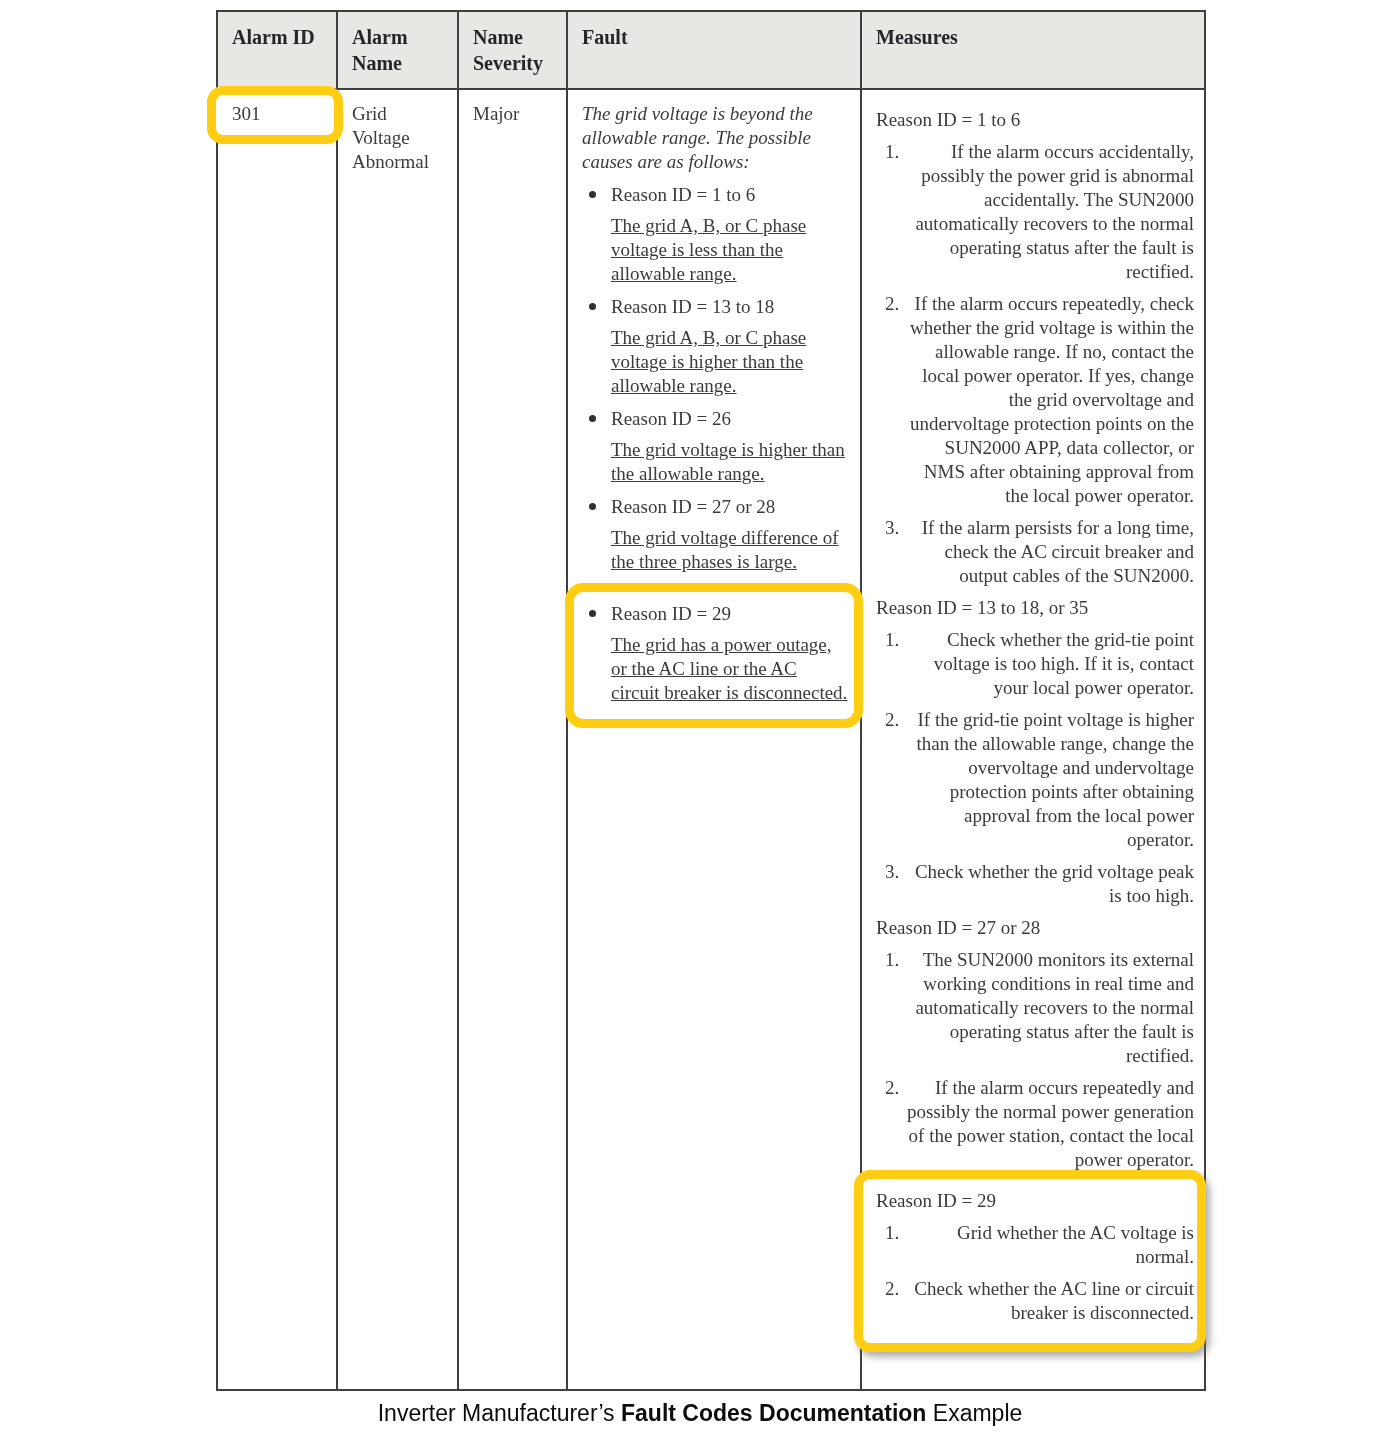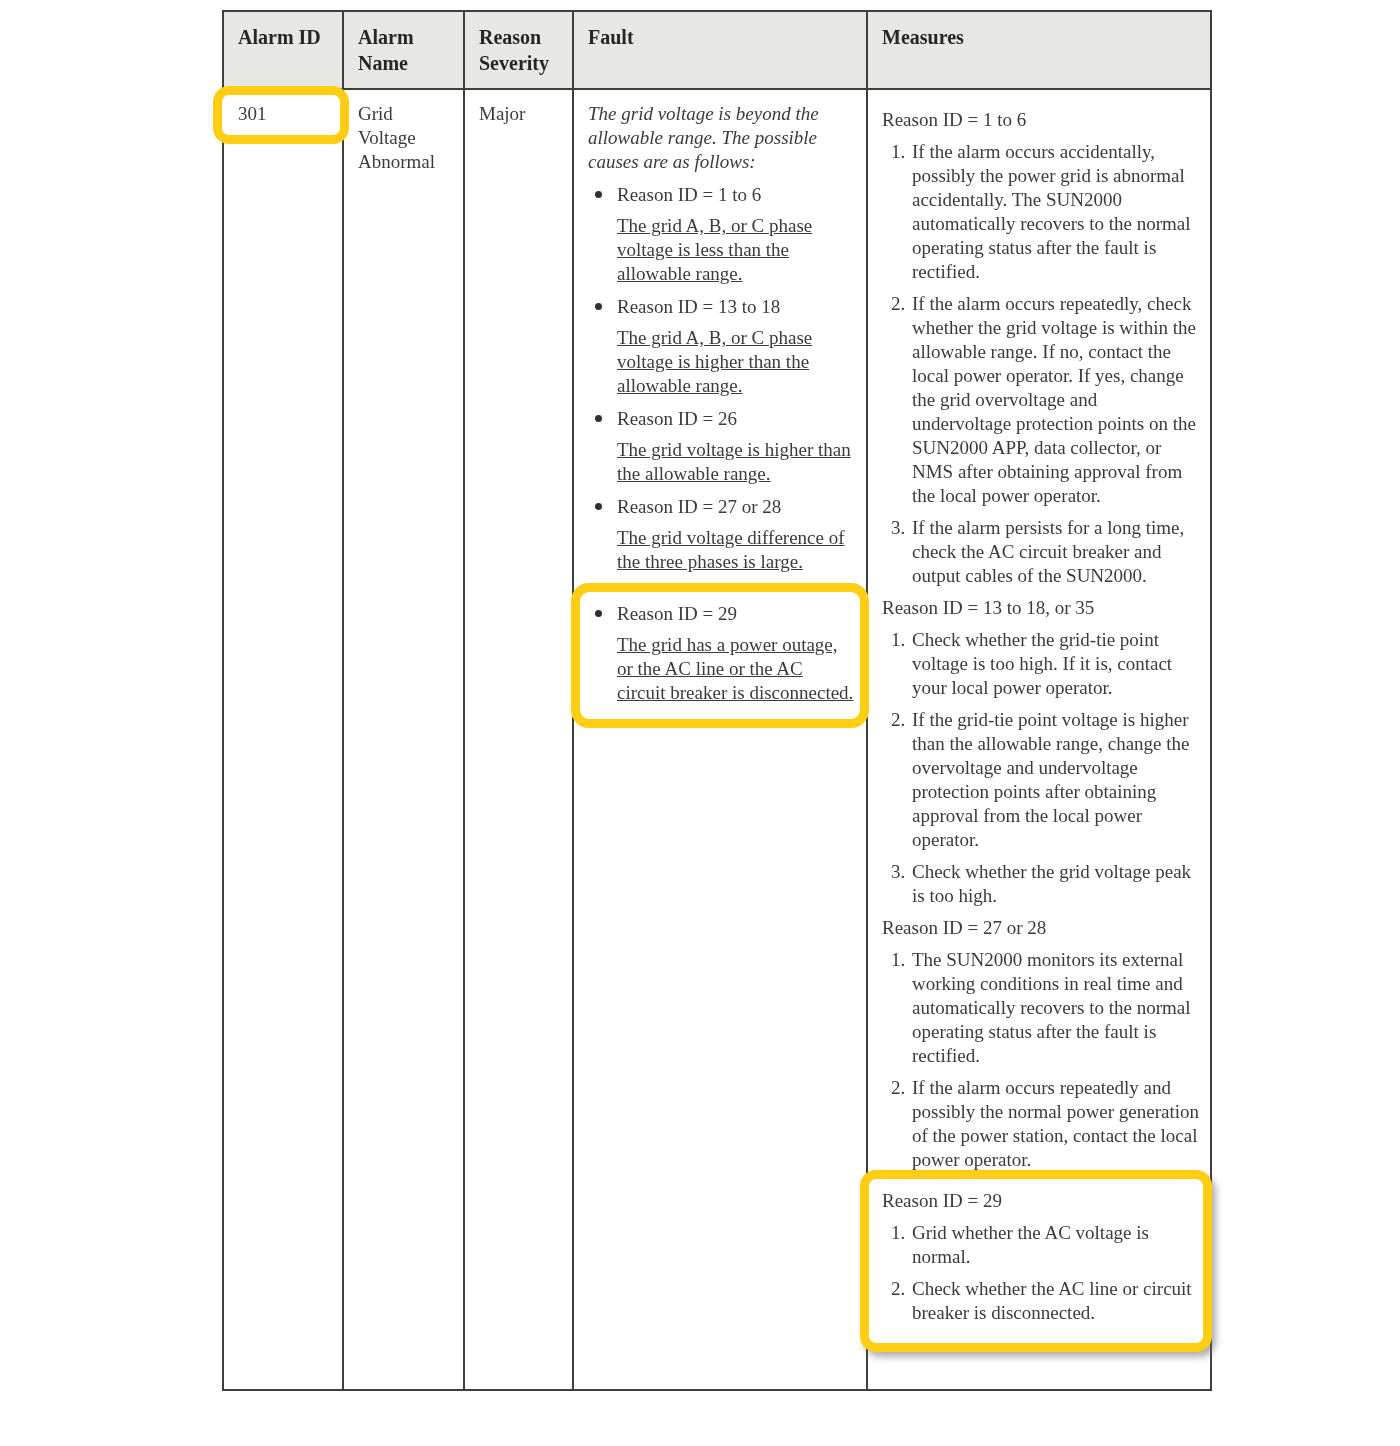--- a/index.html
+++ b/index.html
@@ -15,21 +15,21 @@
     width: 1400px;
     height: 1446px;
     background: #ffffff;
     font-family: "Liberation Serif", "DejaVu Serif", serif;
     color: var(--body-text);
     overflow: hidden;
   }
 
   table.fault-table {
     position: absolute;
-    left: 222px;
+    left: 216px;
     top: 10px;
     width: 988px;
     border-collapse: collapse;
     table-layout: fixed;
     border: 2px solid var(--table-border);
   }
   .fault-table th, .fault-table td {
     border: 2px solid var(--table-border);
     vertical-align: top;
     text-align: left;
@@ -86,21 +86,21 @@
     margin: 2px -13px 6px -17px;
     padding: 10px 4px 12px 37px;
     position: relative;
     z-index: 2;
   }
   .bullet-item.highlighted .bullet-dot { left: 15px; top: 18px; }
 
   
   .m-section { margin-bottom: 4px; }
   .m-heading { margin: 6px 0 8px 0; }
-  .m-steps { list-style: decimal; padding-left: 28px; }
+  .m-steps { list-style: decimal; padding-left: 28px; text-align: right; }
   .m-steps li { margin-bottom: 8px; padding-left: 2px; }
   .m-section.highlighted {
     background: #ffffff;
     border: 9px solid var(--highlight);
     border-radius: 16px;
     margin: -10px -12px 0 -22px;
     padding: 2px 3px 10px 13px;
     position: relative;
     z-index: 4;
     box-shadow: 4px 5px 7px rgba(110,110,110,0.55);
@@ -129,21 +129,21 @@
       <col style="width:120px">
         <col style="width:121px">
         <col style="width:109px">
         <col style="width:294px">
         <col style="width:344px">
     </colgroup>
     <thead>
       <tr>
         <th class="col-alarm-id">Alarm ID</th>
         <th>Alarm Name</th>
-        <th>Reason Severity</th>
+        <th>Name Severity</th>
         <th>Fault</th>
         <th>Measures</th>
       </tr>
     </thead>
     <tbody>
       <tr>
 
         <td class="cell-alarm-id">
           <div class="id-highlight"></div>
           <span class="id-value">301</span>
@@ -225,14 +225,17 @@
               <li>Grid whether the AC voltage is normal.</li>
               <li>Check whether the AC line or circuit breaker is disconnected.</li>
             </ol>
           </div>
 
         </td>
       </tr>
     </tbody>
   </table>
 
+  <div class="caption">
+    <span>Inverter Manufacturer’s </span><span class="b">Fault Codes Documentation</span><span> Example</span>
+  </div>
 
 </div>
 
 </body></html>

